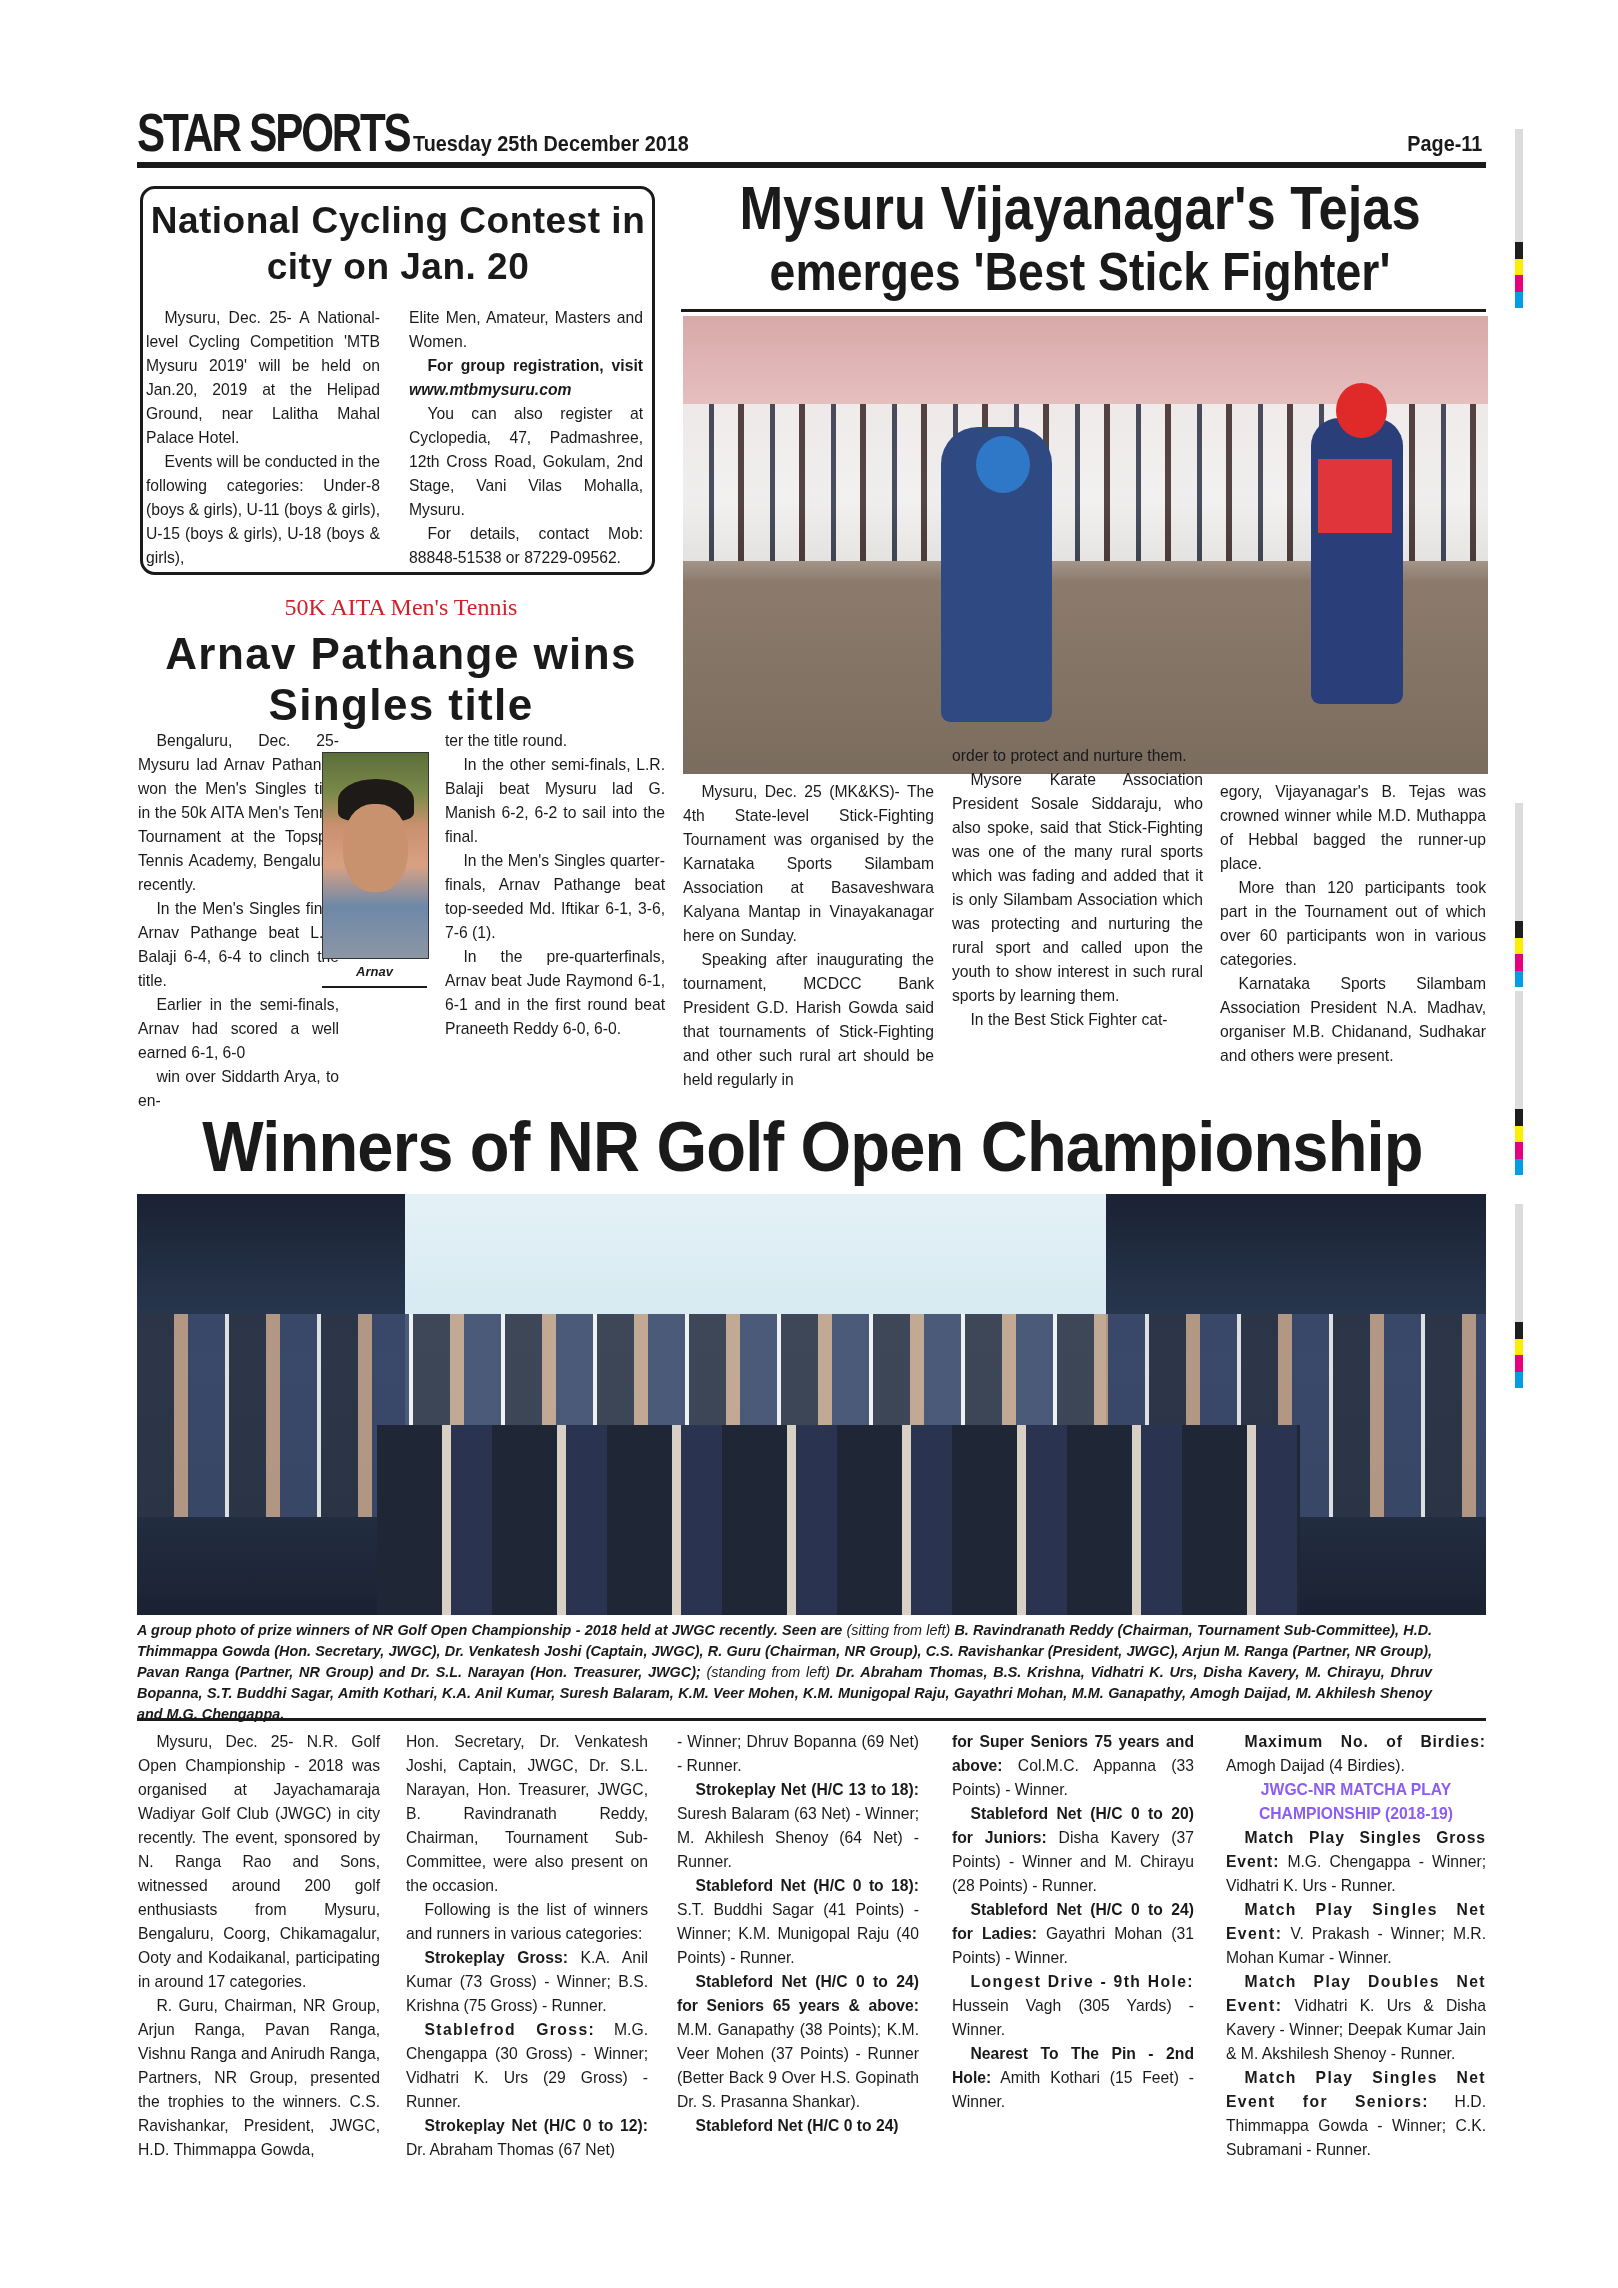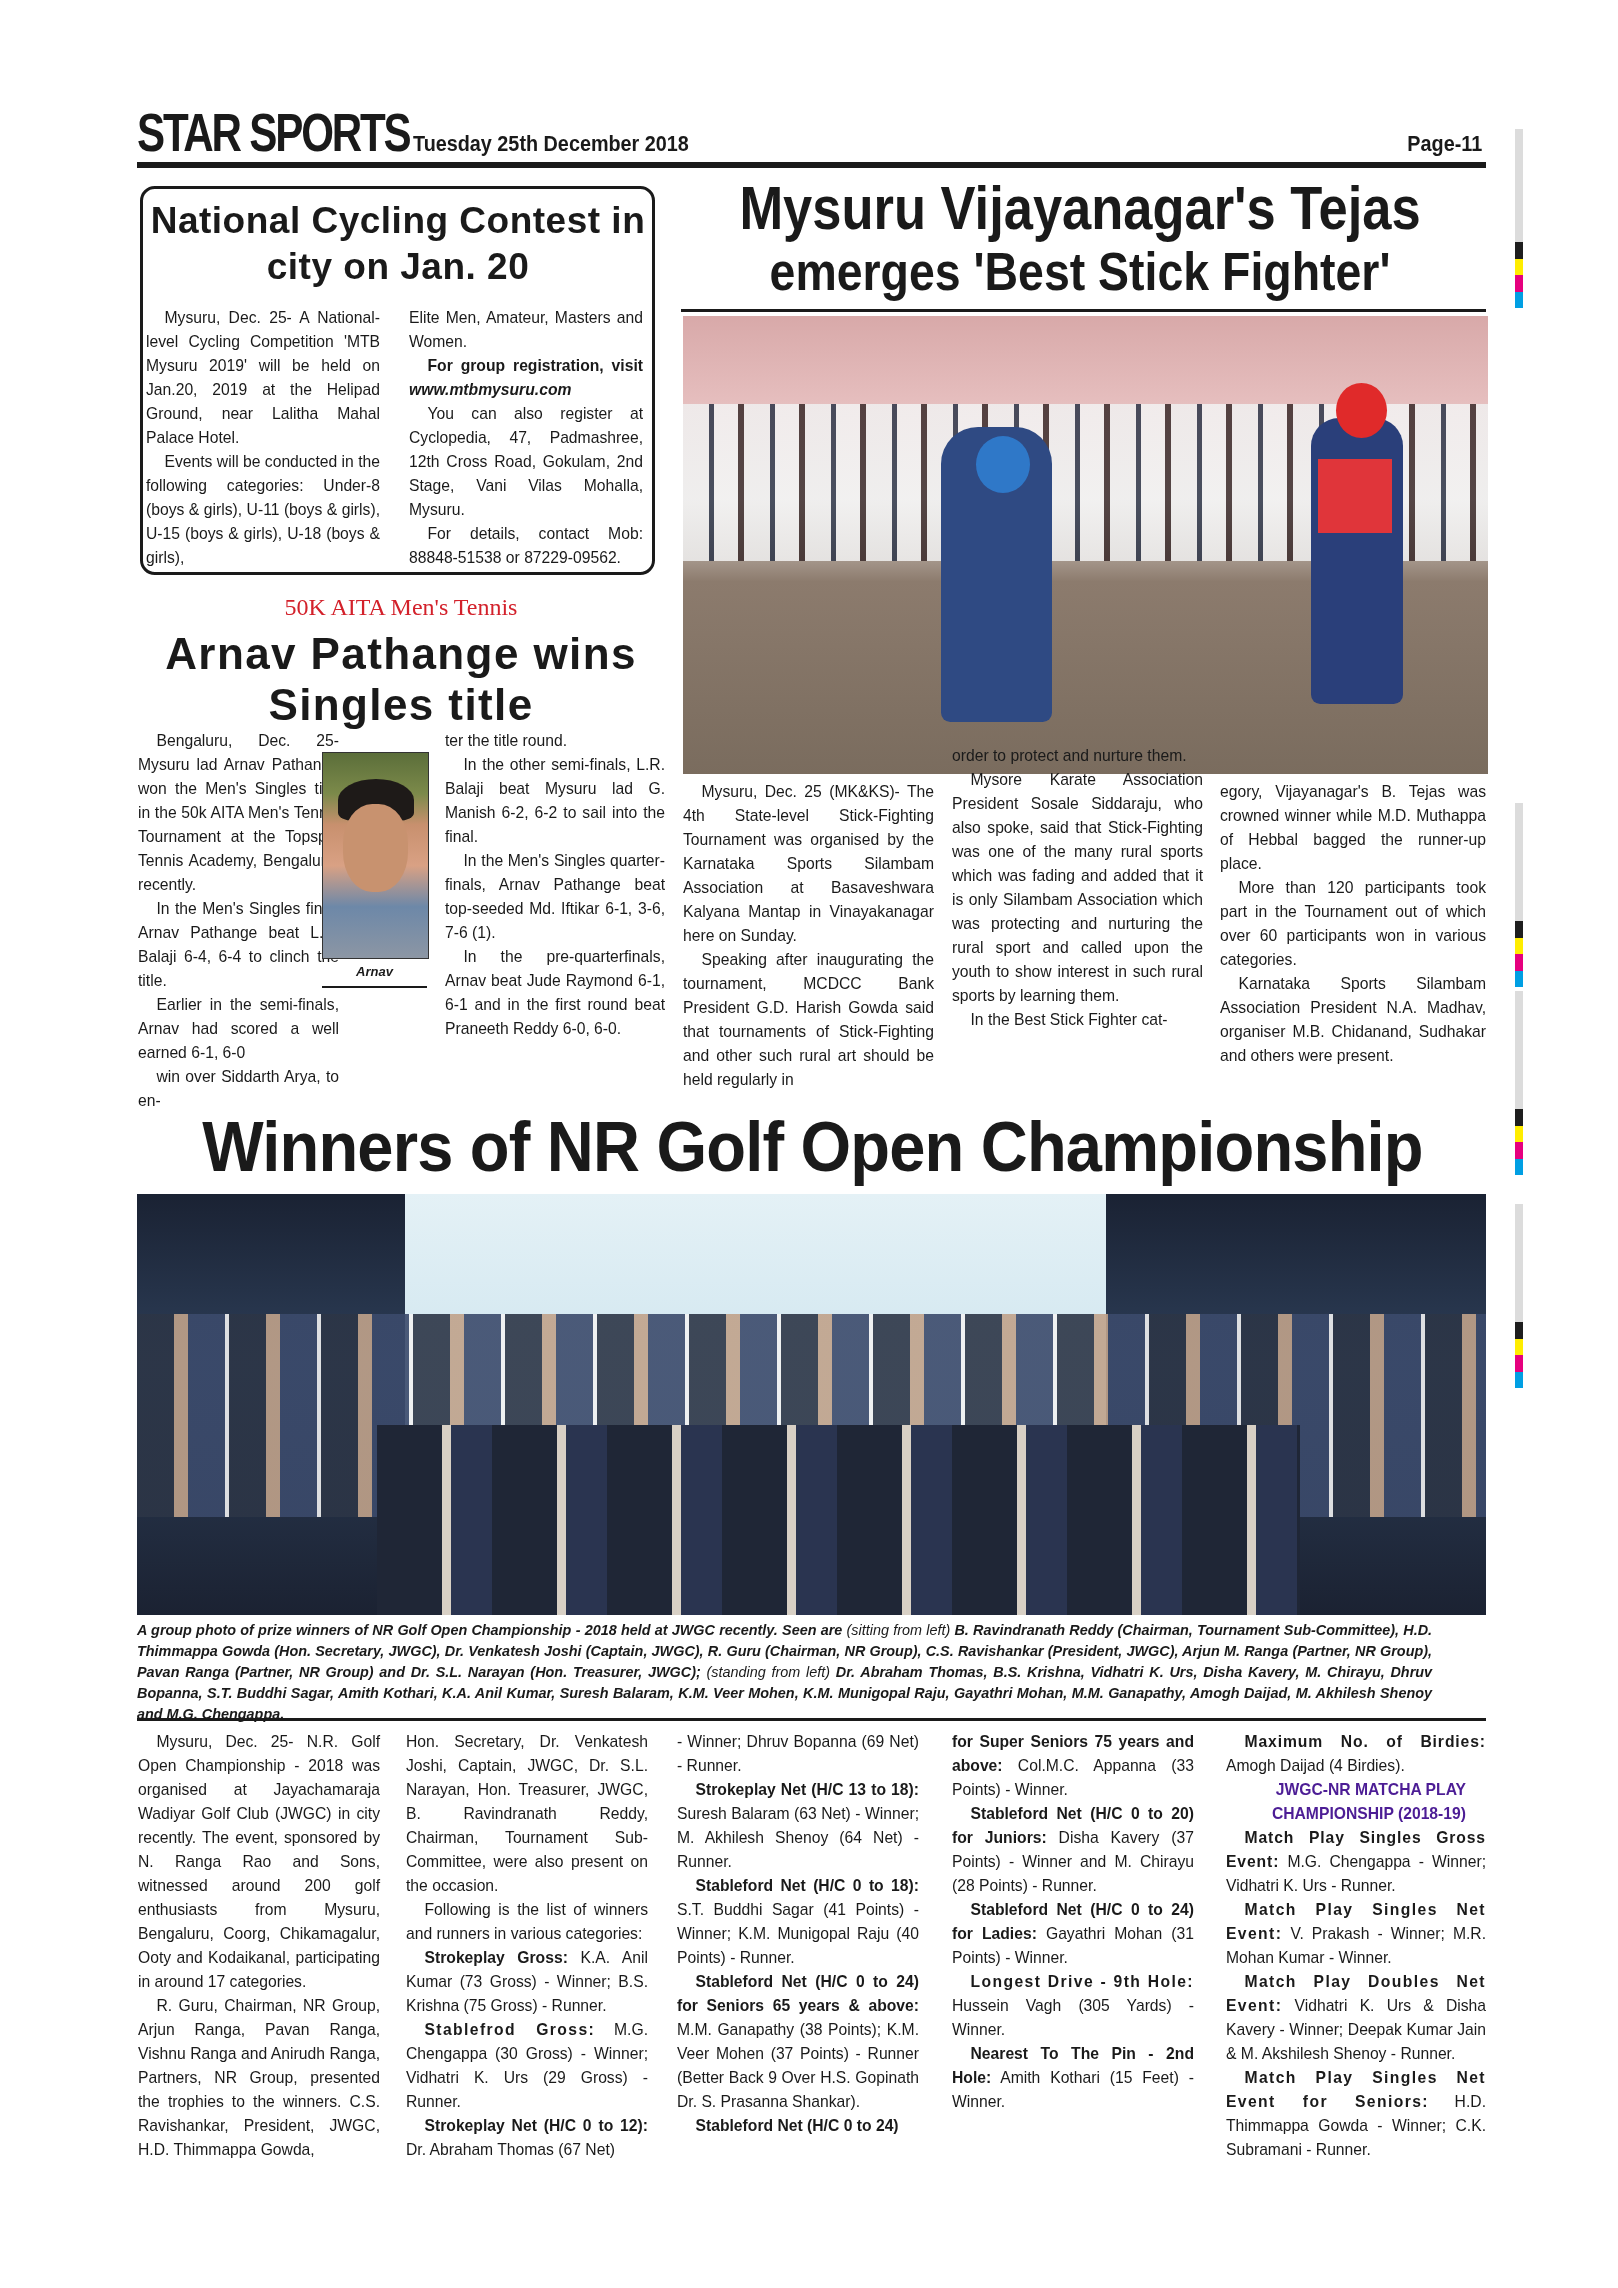--- a/index.html
+++ b/index.html
@@ -54,21 +54,21 @@
   .golf-photo .seated { position:absolute; left:240px; top:231px; width:923px; height:190px; background:repeating-linear-gradient(90deg,#1f2636 0 65px,#d8d0c5 65px 74px,#2a3450 74px 115px); }
   .golf-caption { left:137px; top:1619px; width:1349px; font-size:15px; line-height:21px; font-weight:bold; font-style:italic; text-align:justify; transform:scaleX(0.96); transform-origin:left; }
   .golf-caption .light { font-weight:normal; }
   .golf-rule { left:137px; top:1718px; width:1349px; height:2.8px; background:#1a1a1a; }
   .golf-c { top:1730px; width:242px; }
   .golf-c1 { left:138px; }
   .golf-c2 { left:406px; }
   .golf-c3 { left:677px; }
   .golf-c4 { left:952px; }
   .golf-c5 { left:1226px; width:260px; }
-  .red-head { color:#4c1d95; text-align:right; font-weight:bold; text-indent:0 !important; }
+  .red-head { color:#8b5cf6; text-align:center; font-weight:bold; text-indent:0 !important; }
 
   
   .reg { left:1515px; width:8.3px; }
   .reg .grey { height:111px; background:#dcdcdc; }
   .reg .k { height:16.6px; background:#1e1e1e; }
   .reg .y { height:16.6px; background:#ffed00; }
   .reg .m { height:16.6px; background:#e6007e; }
   .reg .c { height:16.6px; background:#009fe3; }
 </style>
 </head>

